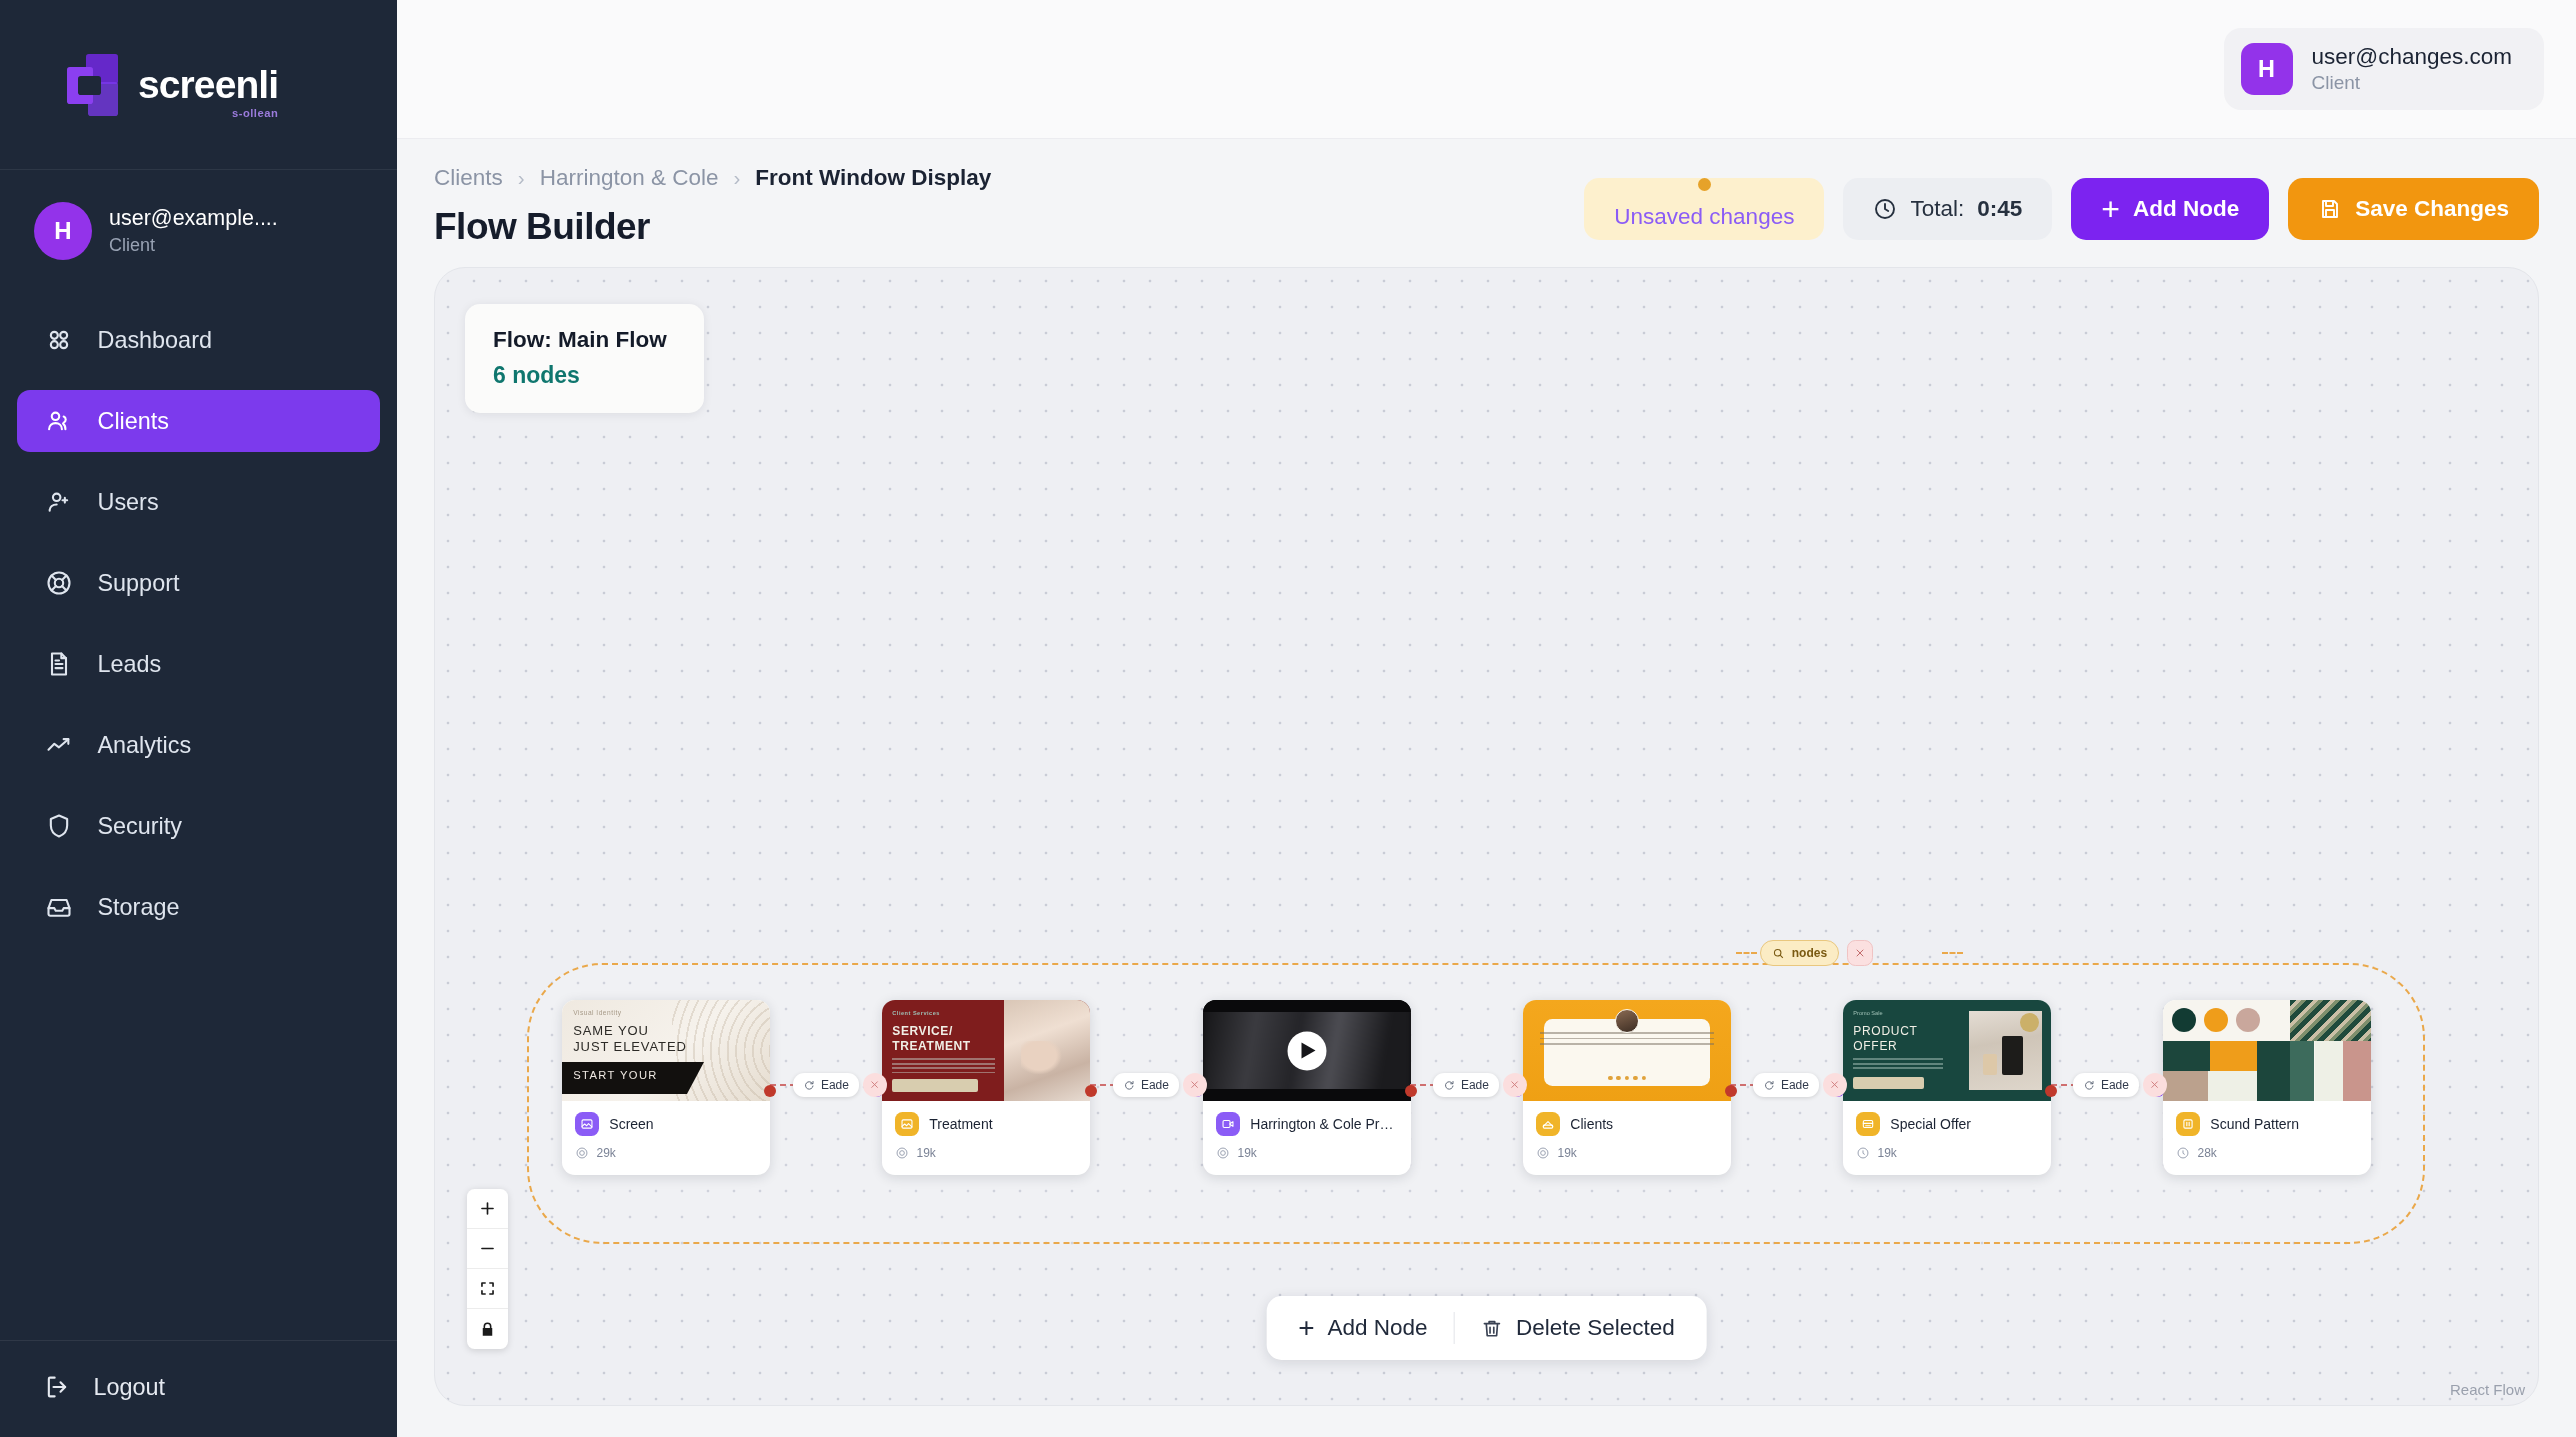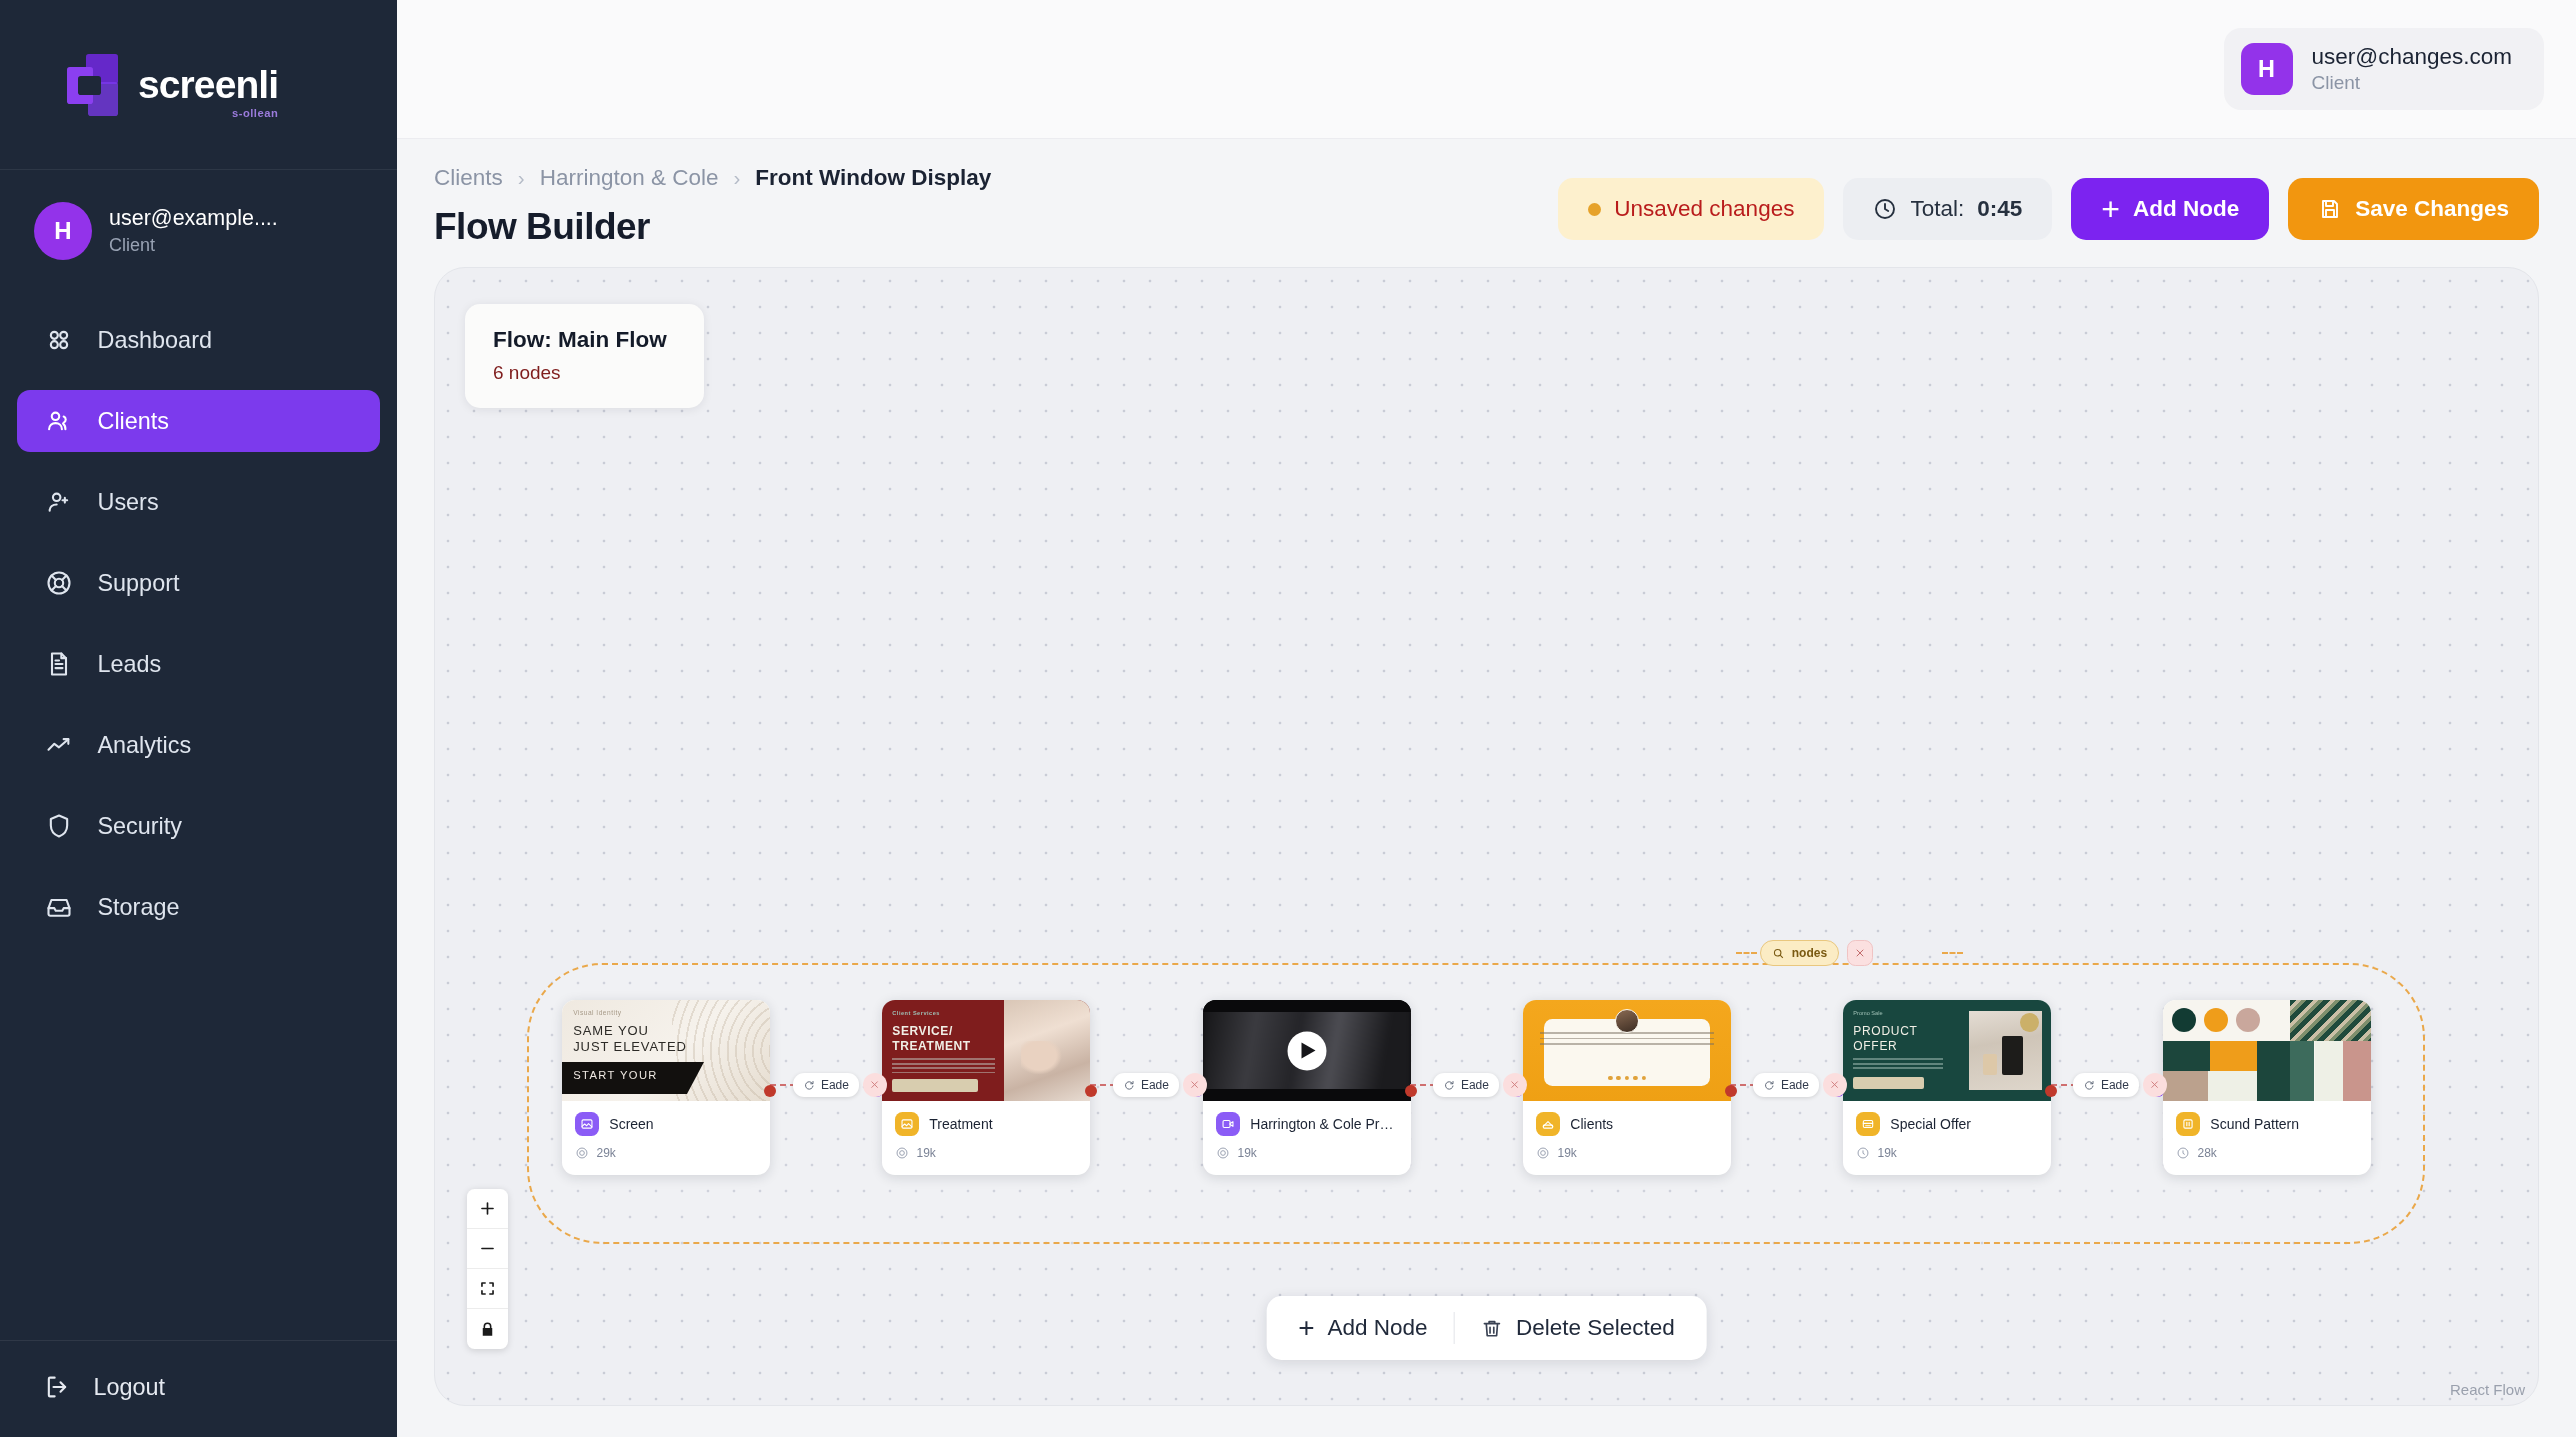--- a/index.html
+++ b/index.html
@@ -89,21 +89,21 @@
   .crumbs .sep { color:#b4bbc7; font-size:20.6px; }
   .crumbs .cur { color:#1b2333; font-weight:600; }
   .page-title { font-size:37px; font-weight:700; color:#151c2b; margin-top:15px; letter-spacing:-0.5px; }
 
   .actions { display:flex; align-items:center; gap:19px; padding-top:13px; }
   .pill {
     display:flex; align-items:center; gap:13px;
     height:62px; padding:0 30px; border-radius:15px;
     font-size:22.5px; cursor:pointer; white-space:nowrap;
   }
-  .pill-unsaved { background:#fdf0cd; color:#b91c1c; }
+  .pill-unsaved { background:#fdf0cd; color:#8b5cf6;flex-direction:column; }
   .dot-amber { width:13px; height:13px; border-radius:50%; background:#e6a22a; }
   .pill-total { background:#eceef2; color:#26303f; }
   .pill-total b { font-weight:700; }
   .pill-total svg, .pill-save svg { width:24px; height:24px; stroke:currentColor; fill:none; stroke-width:1.9; stroke-linecap:round; stroke-linejoin:round; }
   .pill-add { background:#7c23f0; color:#fff; font-weight:600; }
   .pill-add .plus { font-size:32px; line-height:1; font-weight:400; }
   .pill-save { background:#f2960f; color:#fff; font-weight:600; }
 
   
   .canvas-wrap {
@@ -117,21 +117,21 @@
     background-size: 26px 26px;
   }
 
   .flow-card {
     position:absolute; left:30px; top:36px;
     background:#fbfbfa; border-radius:15px;
     padding:22.5px 37px 24px 28px;
     box-shadow:0 1.9px 9.4px rgba(20,25,40,.08);
   }
   .flow-card .t { font-size:22.5px; font-weight:700; color:#141b29; }
-  .flow-card .s { font-size:19px; color:#7f1d1d; margin-top:9.4px; }
+  .flow-card .s { font-size:23px; color:#0f766e; margin-top:9.4px;font-weight:bold; }
 
   
   .group-box {
     position:absolute; left:92px; top:695px;
     width:1898px; height:281px;
     border:2.3px dashed #eaa84a; border-radius:75px;
     background:rgba(255,255,255,0.12);
   }
   .group-label {
     position:absolute; left:1325px; top:672px;

